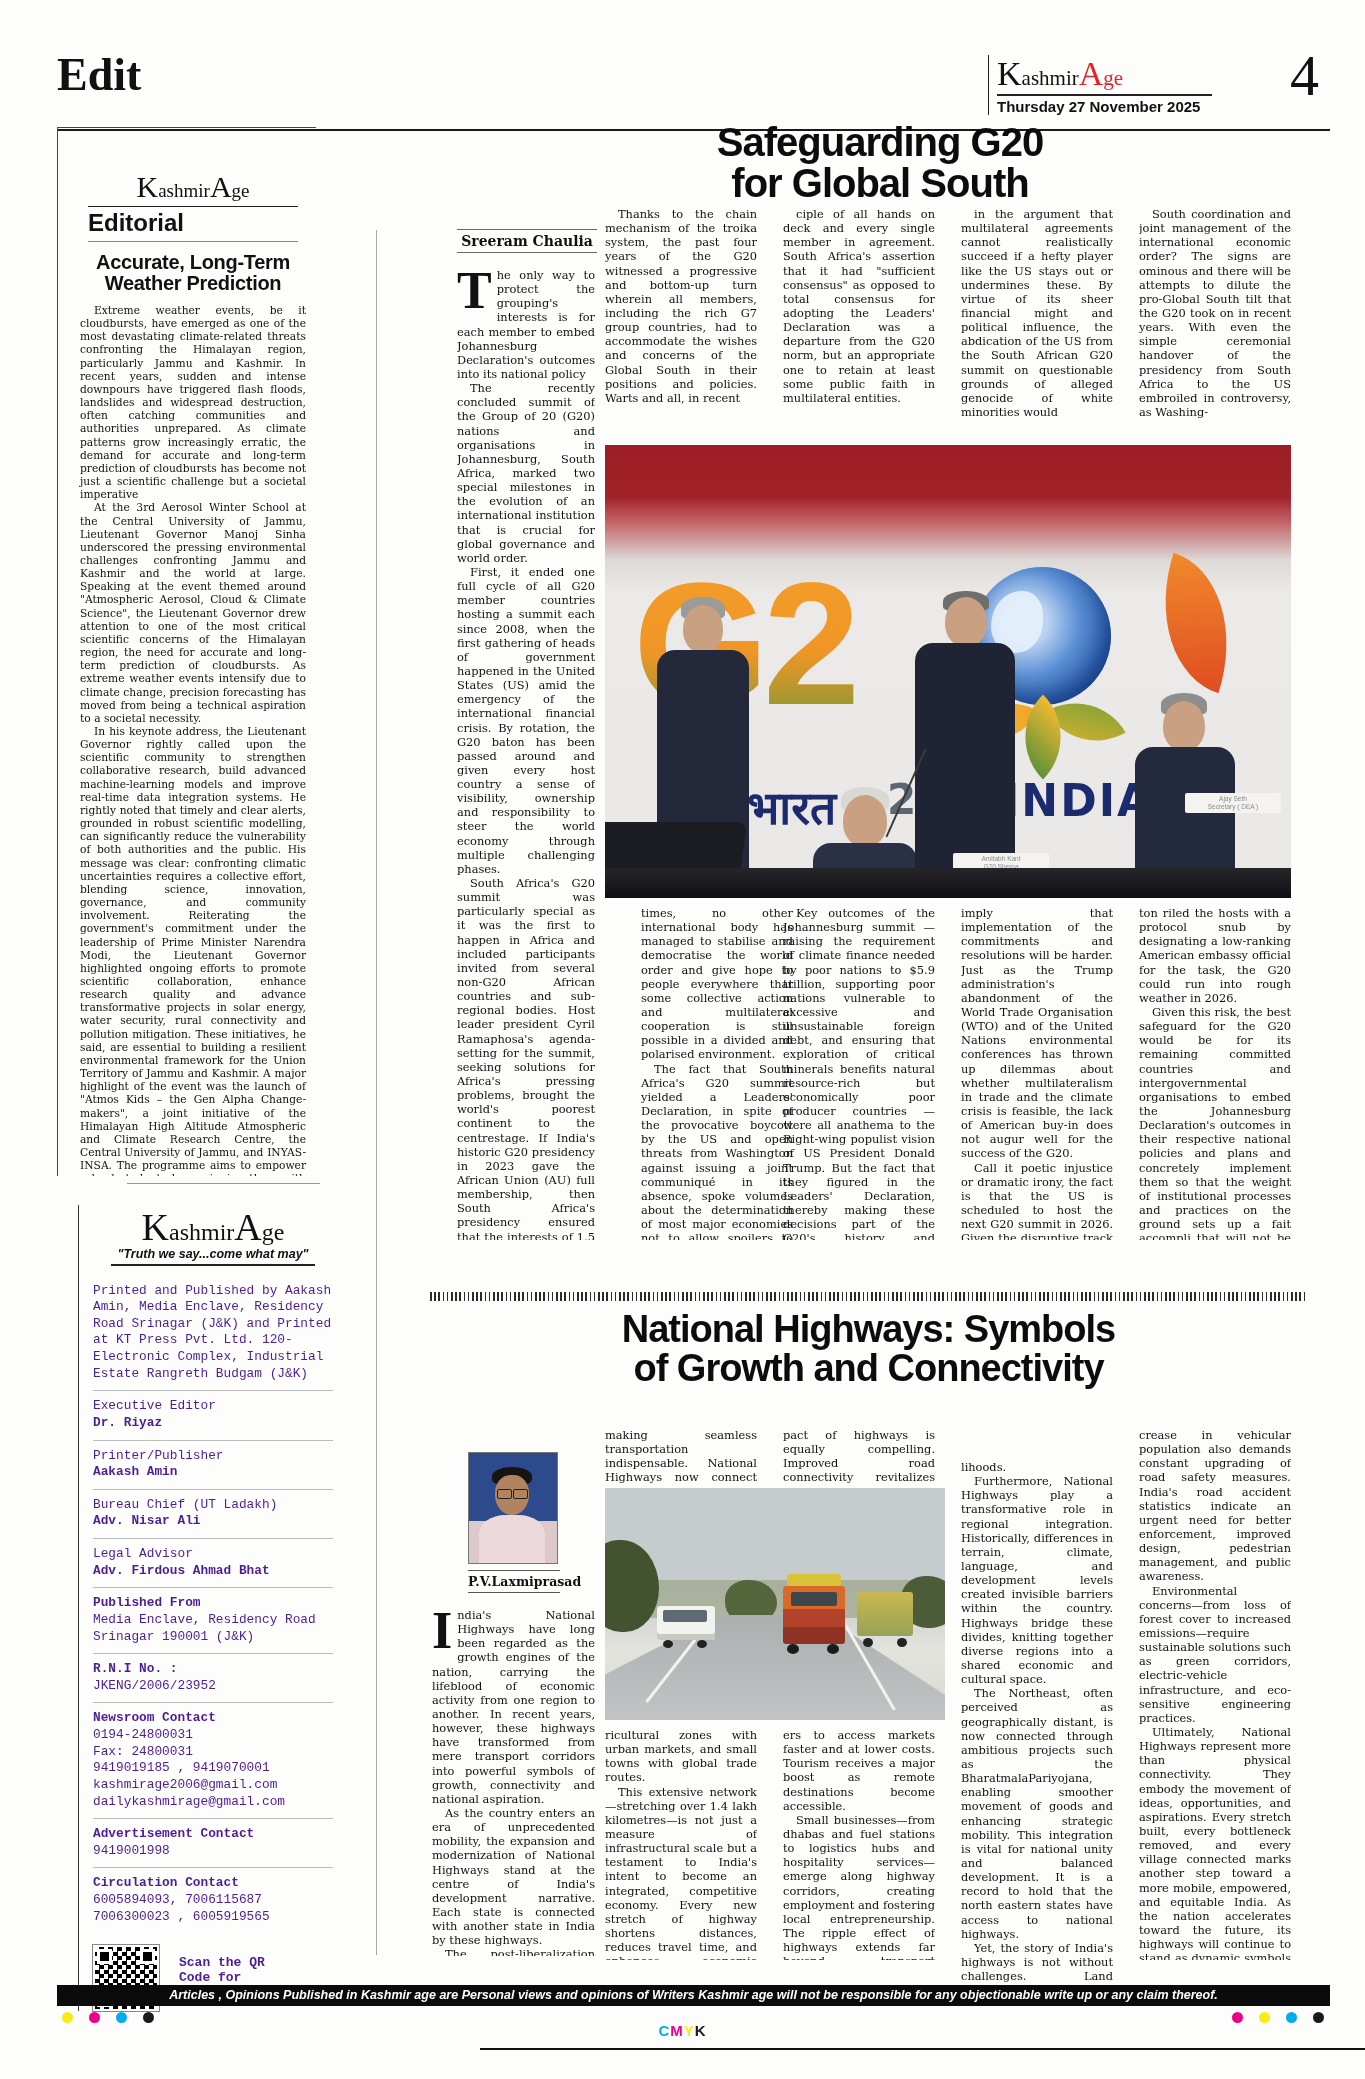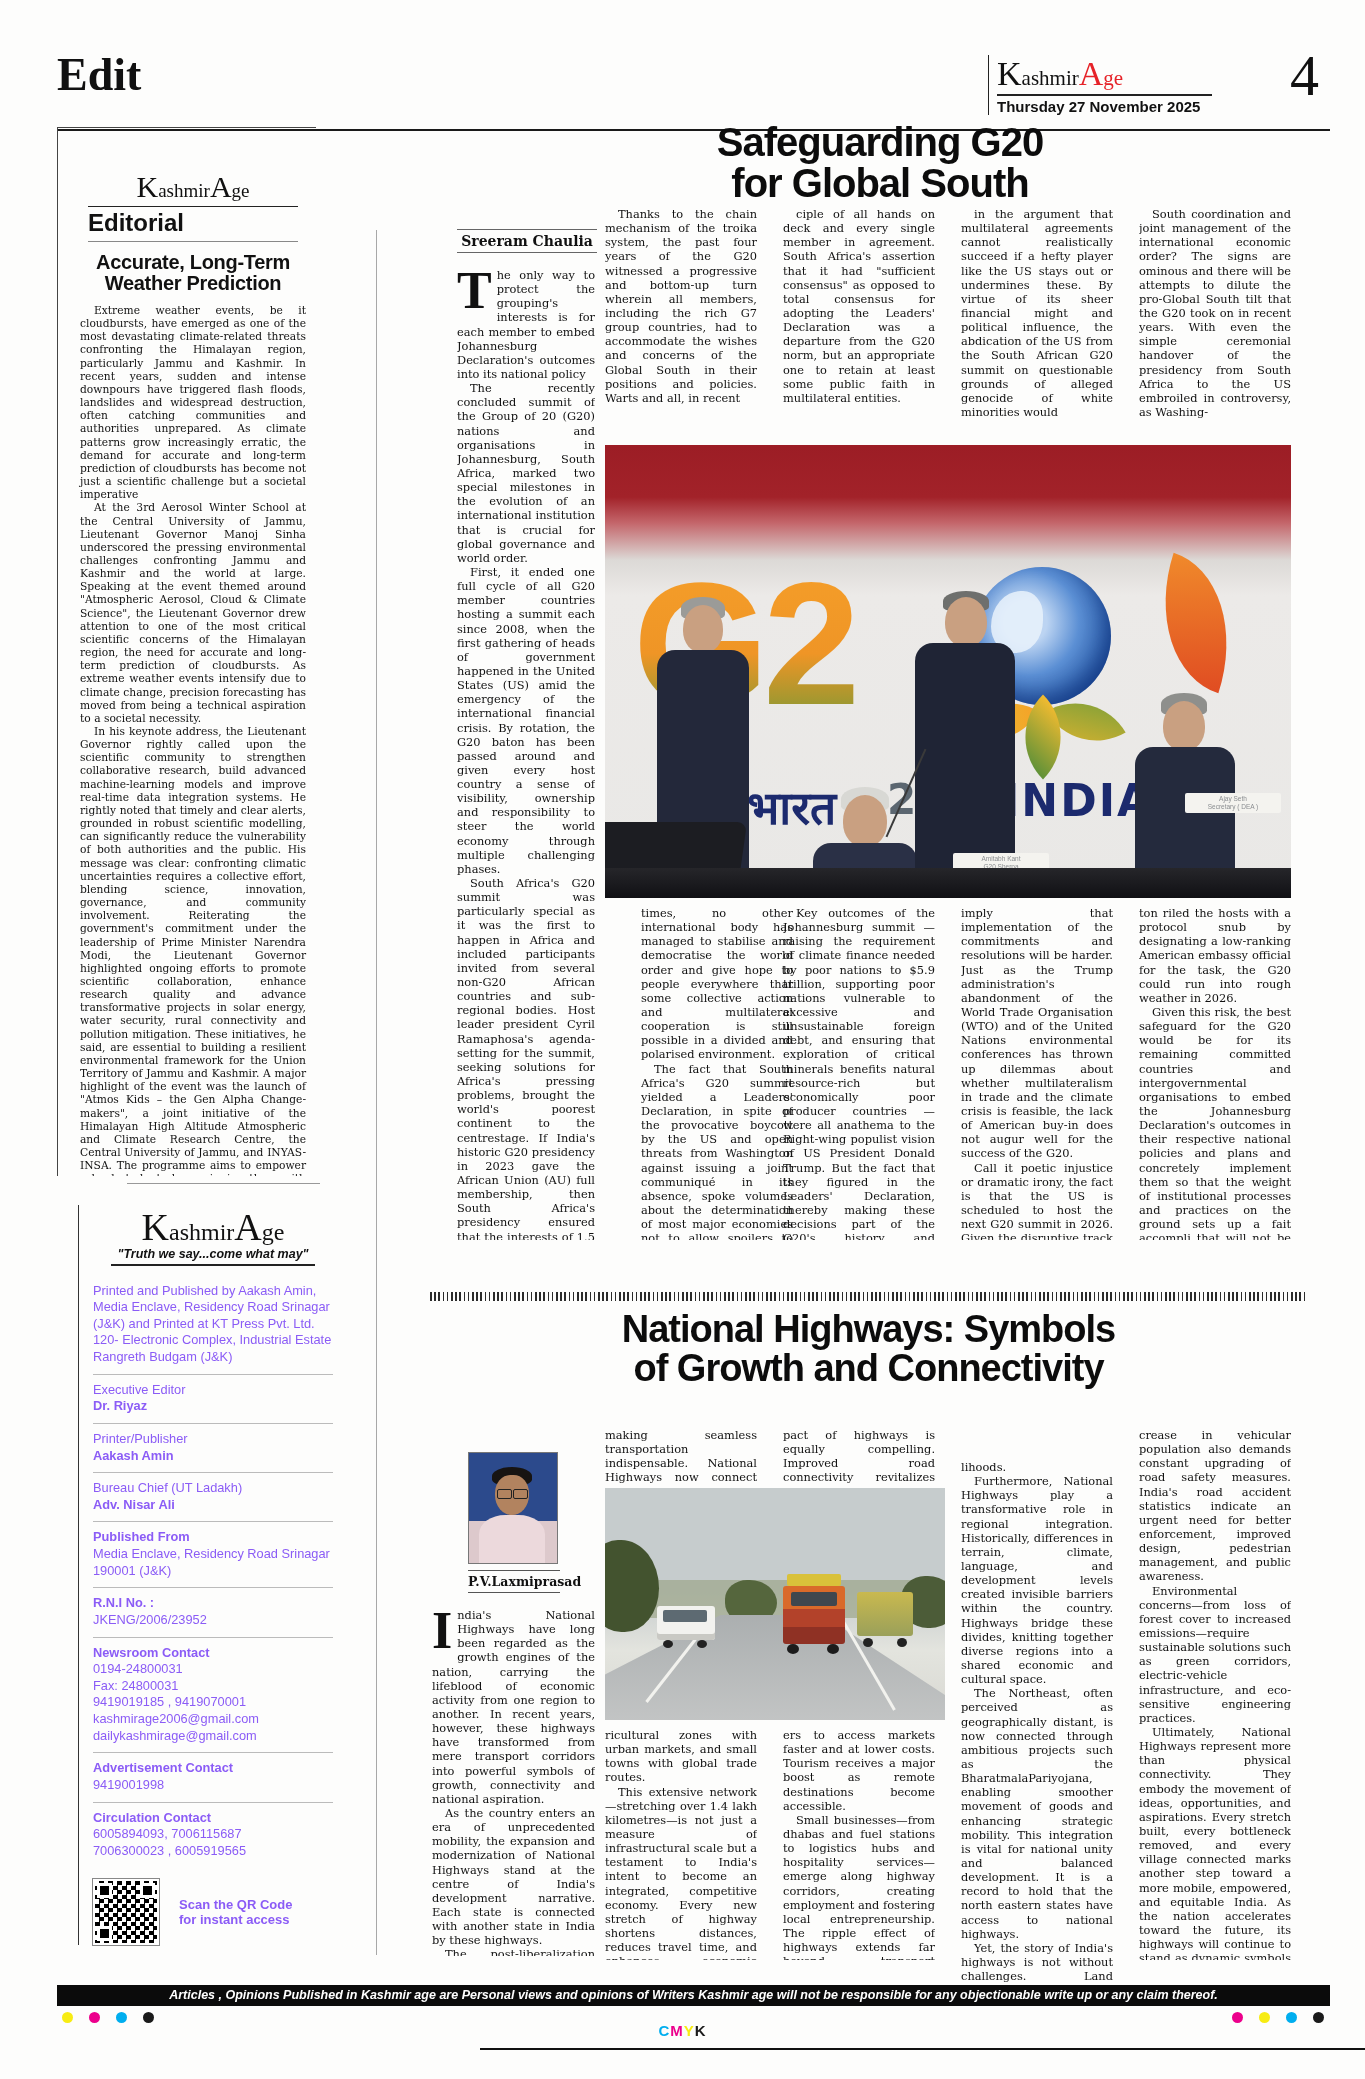--- a/index.html
+++ b/index.html
@@ -64,21 +64,21 @@
   .hw-tree{position:absolute;background:#43532f;border-radius:45% 55% 50% 50%;}
   .hw-road{position:absolute;left:0;top:118px;width:100%;height:114px;background:linear-gradient(180deg,#a9adae,#c2c4c4);clip-path:polygon(34% 8%,64% 8%,100% 78%,100% 100%,0 100%,0 60%);}
   .hw-edge{position:absolute;width:3px;background:#f2f2ee;transform-origin:top;}
   .truck{position:absolute;}
   
   .pub-rule-top{left:127px;top:1183px;width:193px;height:1px;background:#999;}
   .pub-box{left:78px;top:1205px;width:240px;border-left:1.5px solid #333;padding-left:14px;}
   .pub-logo{text-align:center;margin-bottom:2px;}
   .pub-tag{text-align:center;font-style:italic;font-weight:700;font-size:12.5px;margin-top:-4px;font-family:"Liberation Sans",sans-serif;}
   .pub-underline{height:1.5px;background:#222;margin:3px 18px 10px 18px;}
-  .pub-fields{font-size:12.8px;line-height:1.3;color:#8b5cf6;}
+  .pub-fields{font-size:12.8px;line-height:1.3;color:#4c1d95;font-family:Liberation Mono, monospace;}
   .pub-fields .sec{border-bottom:1px solid #bbb;padding:7px 0 8px 0;}
   .pub-fields .lbl{font-weight:400;}
   .pub-fields .lblb{font-weight:700;}
   .pub-fields .val{font-weight:700;}
   .pub-fields .valr{font-weight:400;}
   .qr-row{display:flex;align-items:center;gap:20px;padding-top:12px;}
   .qr{width:62px;height:62px;background:conic-gradient(#000 90deg,#fff 0 180deg,#000 0 270deg,#fff 0) 0 0/9px 9px;border:2px solid #fff;outline:1px solid #888;position:relative;}
   .finder{position:absolute;width:15px;height:15px;background:#000;box-shadow:inset 0 0 0 3px #fff,inset 0 0 0 6px #000;}
   .qr-caption{font-weight:700;font-size:13px;width:120px;line-height:1.2;}
   
@@ -324,20 +324,24 @@
     </div>
     <div class="sec">
       <div class="lbl">Printer/Publisher</div>
       <div class="val">Aakash Amin</div>
     </div>
     <div class="sec">
       <div class="lbl">Bureau Chief  (UT Ladakh)</div>
       <div class="val">Adv. Nisar Ali</div>
     </div>
     <div class="sec">
+      <div class="lbl">Legal Advisor</div>
+      <div class="val">Adv. Firdous Ahmad Bhat</div>
+    </div>
+    <div class="sec">
       <div class="lblb">Published From</div>
       <div class="valr">Media Enclave, Residency Road Srinagar 190001 (J&amp;K)</div>
     </div>
     <div class="sec">
       <div class="lblb">R.N.I No. :</div>
       <div class="valr">JKENG/2006/23952</div>
     </div>
     <div class="sec">
       <div class="lblb">Newsroom Contact</div>
       <div class="valr">0194-24800031</div>

